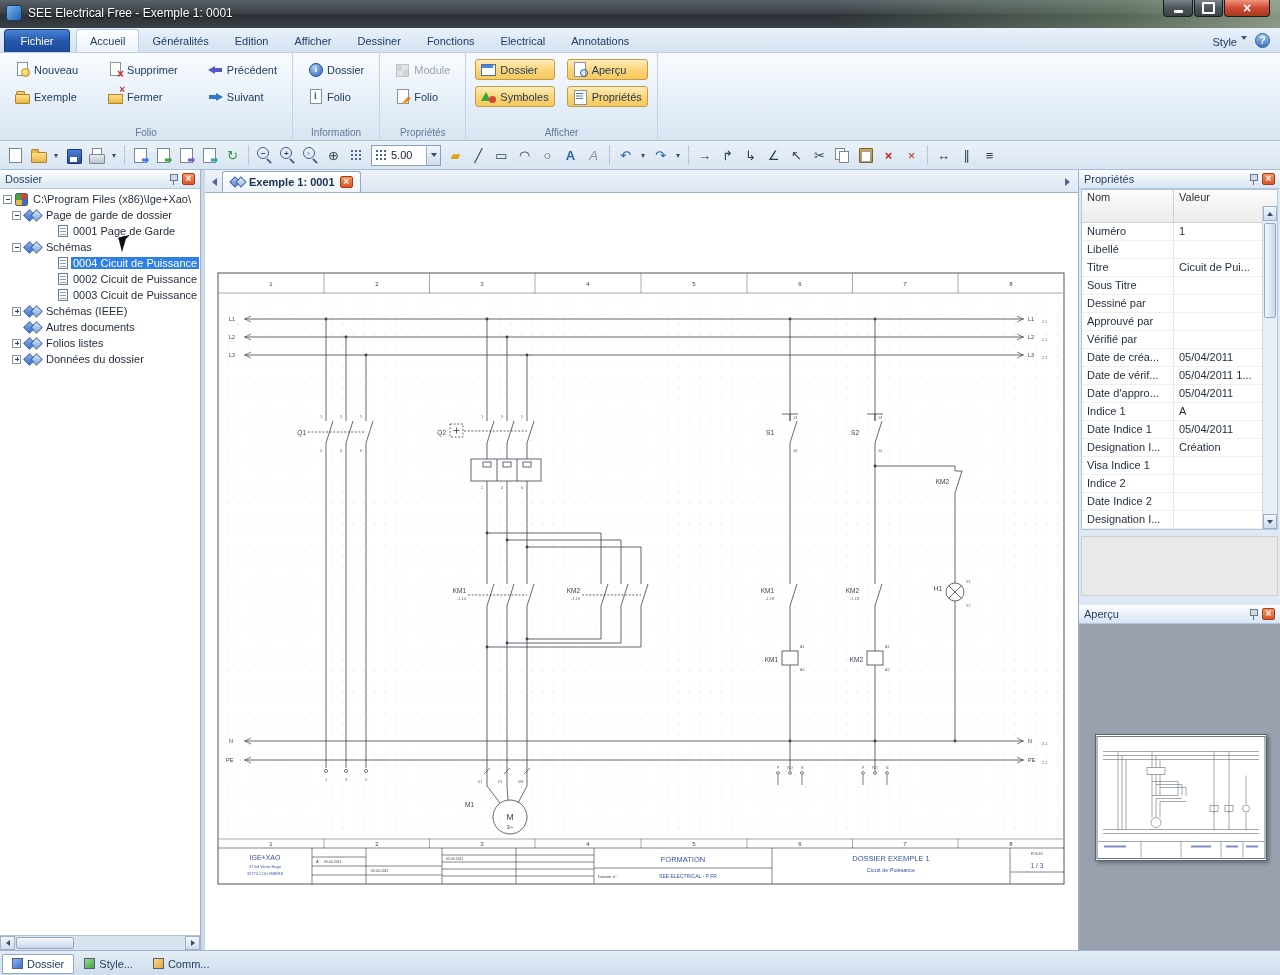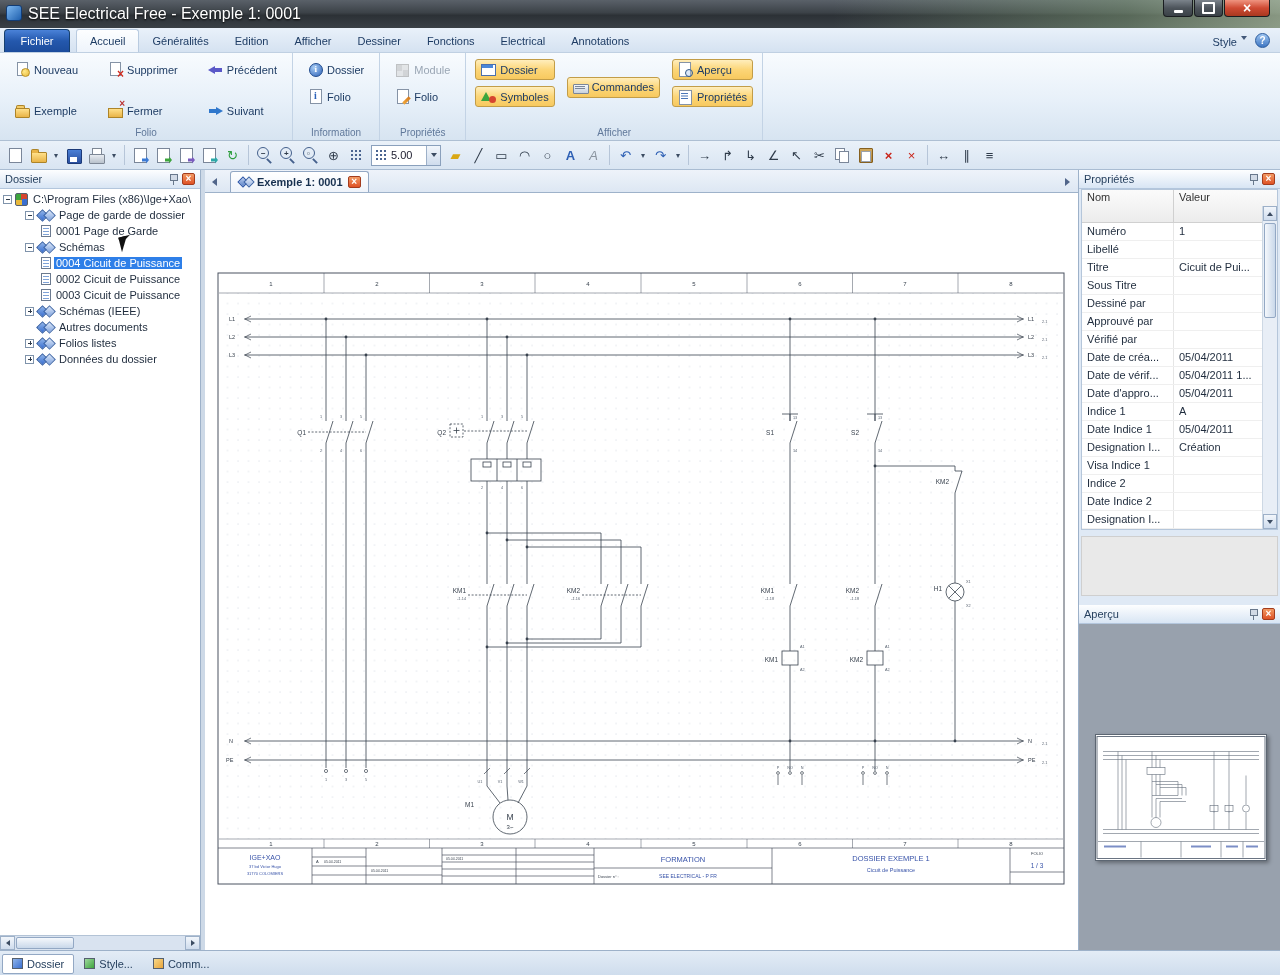--- a/index.html
+++ b/index.html
@@ -4,21 +4,21 @@
 <style>
 *{margin:0;padding:0;box-sizing:border-box}
 html,body{width:1280px;height:975px;overflow:hidden}
 body{font-family:"Liberation Sans","DejaVu Sans",sans-serif;font-size:11px;color:#1e2b3c;background:#d4dfec;position:relative}
 
 
 .titlebar{position:absolute;left:0;top:0;width:100%;height:28px;
  background:linear-gradient(90deg,rgba(0,0,0,0) 65%,rgba(140,170,130,.45) 88%,rgba(185,205,170,.65)),linear-gradient(#5a6169,#3c4248 45%,#2c3136 55%,#3a4046);
  display:flex;align-items:flex-start;padding:5px 6px;gap:6px}
 .appicon{width:16px;height:16px;background:linear-gradient(135deg,#7db8f0,#1e5fae);border:1px solid #123c74;border-radius:3px;flex:none}
-.wtitle{color:#fff;font-size:16px;text-shadow:0 1px 2px #000;line-height:17px;white-space:nowrap}
+.wtitle{color:#fff;font-size:12px;text-shadow:0 1px 2px #000;line-height:17px;white-space:nowrap}
 .capbtns{position:absolute;right:10px;top:0;display:flex}
 .cap{height:17px;border:1px solid #1a1d20;border-top:none;background:linear-gradient(#7b838b,#4d545b 50%,#3a4147);display:flex;align-items:center;justify-content:center;color:#fff;border-radius:0 0 4px 4px;margin-left:1px}
 .cap.min{width:30px}.cap.max{width:29px}
 .cap.close{width:46px;background:linear-gradient(#ef9480,#cf4a33 50%,#a83820)}
 .cap.min::before{content:"";width:9px;height:3px;background:#fff;border-radius:1px;margin-top:7px}
 .cap.max::before{content:"";width:9px;height:8px;border:2px solid #fff;border-radius:1px}
 .cap.close::before{content:"×";font-size:14px;font-weight:bold;line-height:1}
 
 
 .tabrow{position:absolute;top:28px;left:0;width:100%;height:25px;background:linear-gradient(#e9f1fa,#d5e2f1);border-bottom:1px solid #c0d0e2;display:flex;align-items:flex-end;padding:0 4px}
@@ -27,21 +27,21 @@
 .rtab.active{background:linear-gradient(#fdfeff,#eef4fb);border:1px solid #b9cbe0;border-bottom:none;border-radius:3px 3px 0 0}
 .styleb{margin-left:auto;display:flex;align-items:flex-start;gap:4px;color:#1e3c64;padding:0 4px 4px 0}
 .styleb::after{content:"";border-left:3.5px solid transparent;border-right:3.5px solid transparent;border-top:4px solid #43597a}
 .helpicon{width:15px;height:15px;border-radius:50%;background:linear-gradient(#9fc6f2,#3e76c2);border:1px solid #2a5a9c;color:#fff;font-weight:bold;font-size:10px;display:flex;align-items:center;justify-content:center;margin:0 6px 4px 4px}
 .helpicon::before{content:"?"}
 
 
 .ribbon{position:absolute;top:53px;left:0;width:100%;height:88px;background:linear-gradient(#f8fbfe,#e7f0f9 55%,#d7e4f1);border-bottom:1px solid #aebfd3;display:flex}
 .rgroup{position:relative;border-right:1px solid #c3d3e5;padding:6px 9px 15px;height:100%}
 .glabel{position:absolute;left:0;right:0;bottom:2px;text-align:center;font-size:10px;color:#60789a}
-.g-grid3{display:grid;grid-template-columns:repeat(3,auto);gap:20px 18px;align-items:center;justify-items:start}
+.g-grid3{display:grid;grid-template-columns:repeat(3,auto);gap:6px 18px;align-items:center;justify-items:start}
 .g-col{display:grid;grid-template-columns:auto;gap:6px;align-content:start}
 .g-aff{display:flex;gap:12px;height:56px}
 .gcol{display:flex;flex-direction:column;gap:6px}
 .gcol.center{justify-content:center}
 .rbtn{display:flex;align-items:center;gap:4px;padding:2px 5px;border:1px solid transparent;border-radius:3px;white-space:nowrap;color:#1e3c64}
 .rbtn.on{background:linear-gradient(#ffeebc,#fcd678 50%,#f7c95f);border-color:#c29d48}
 .rbtn.disabled{color:#9aa6b4}
 .rbtn.disabled .ric{filter:grayscale(1);opacity:.5}
 .ric{width:15px;height:15px;position:relative;flex:none;display:inline-block}
 .ric::before,.ric::after{position:absolute;content:""}
@@ -114,21 +114,21 @@
 .pin{width:11px;height:12px;position:relative;opacity:.9}
 .pin::before{content:"";position:absolute;left:2px;top:1px;width:6px;height:5px;background:#cfd8e4;border:1px solid #5a6b80}
 .pin::after{content:"";position:absolute;left:5px;top:8px;width:1px;height:4px;background:#5a6b80}
 .xbtn{width:13px;height:12px;background:linear-gradient(#f29a63,#df5226);border:1px solid #a33c1d;border-radius:2px;color:#fff;display:flex;align-items:center;justify-content:center;flex:none}
 .xbtn::before{content:"×";font-size:10px;font-weight:bold;line-height:1}
 
 
 .leftpanel{position:absolute;left:0;top:0;width:201px;height:100%;background:#dfe9f5;border-right:1px solid #9db1c9}
 .tree{position:absolute;left:0;top:19px;right:0;bottom:15px;background:#fff;overflow:hidden;padding-top:2px}
 .trow{height:16px;display:flex;align-items:center;gap:3px;white-space:nowrap;padding-left:3px}
-.lv1{padding-left:25px}.lv2{padding-left:29px}
+.lv1{padding-left:12px}.lv2{padding-left:46px}
 .exp{width:9px;height:9px;border:1px solid #7f93ab;background:#fff;position:relative;flex:none}
 .exp::before{content:"";position:absolute;left:1.5px;right:1.5px;top:3.5px;height:1px;background:#2f3b4a}
 .exp.plus::after{content:"";position:absolute;top:1.5px;bottom:1.5px;left:3.5px;width:1px;background:#2f3b4a}
 .spc{width:9px;flex:none}
 .ico-fold{width:17px;height:12px;position:relative;flex:none}
 .ico-fold::before,.ico-fold::after{content:"";position:absolute;width:7px;height:7px;top:2px;transform:rotate(45deg)}
 .ico-fold::before{left:1px;background:linear-gradient(135deg,#8fb4ea,#3a6fd0);border:1px solid #27549e}
 .ico-fold::after{left:8px;background:linear-gradient(135deg,#dbe7f8,#7fa3df);border:1px solid #4168a8}
 .ico-doc{width:10px;height:12px;background:#fff;border:1px solid #6b7a8f;position:relative;flex:none}
 .ico-doc::before{content:"";position:absolute;left:1px;right:1px;top:2px;height:7px;background:repeating-linear-gradient(to bottom,#7fa3d8 0 1px,transparent 1px 3px)}
@@ -144,21 +144,21 @@
 .sthumb{position:absolute;top:1px;height:12px;background:linear-gradient(#f5f8fc,#c9d8ea);border:1px solid #93a8c4;border-radius:2px}
 
 
 .splitter{position:absolute;left:201px;top:0;width:4px;height:100%;background:#cdd9e7}
 .canvas{position:absolute;left:205px;top:0;width:873px;height:100%}
 .ctabbar{position:absolute;left:0;top:0;right:0;height:23px;background:linear-gradient(#eef3fa,#dde7f3);border-bottom:1px solid #9eb2ca;display:flex;align-items:flex-end;padding:0 2px}
 .cnav{width:15px;height:19px;display:flex;align-items:center;justify-content:center;margin-bottom:1px}
 .cnav.left::before{content:"";border-top:4px solid transparent;border-bottom:4px solid transparent;border-right:5px solid #51658a}
 .cnav.right{position:absolute;right:3px}
 .cnav.right::before{content:"";border-top:4px solid transparent;border-bottom:4px solid transparent;border-left:5px solid #51658a}
-.ctab{height:21px;display:flex;align-items:center;gap:5px;background:linear-gradient(#ffffff,#eef3fa);border:1px solid #93a8c4;border-bottom:none;border-radius:3px 3px 0 0;padding:0 7px;margin-left:8px;font-weight:bold;color:#17304f}
+.ctab{height:21px;display:flex;align-items:center;gap:5px;background:linear-gradient(#ffffff,#eef3fa);border:1px solid #93a8c4;border-bottom:none;border-radius:3px 3px 0 0;padding:0 7px;margin-left:0;font-weight:bold;color:#17304f}
 .ctabicon{width:14px;height:11px;position:relative}
 .ctabicon::before{content:"";position:absolute;width:6px;height:6px;top:1px;left:1px;transform:rotate(45deg);background:linear-gradient(135deg,#b9cdef,#5b83c9);border:1px solid #2c55a8}
 .ctabicon::after{content:"";position:absolute;width:6px;height:6px;top:1px;left:7px;transform:rotate(45deg);background:linear-gradient(135deg,#e3ecfa,#9ab5e2);border:1px solid #4168a8}
 .cbody{position:absolute;left:0;top:23px;right:0;bottom:0;background:#fff;overflow:hidden}
 .sheet{position:absolute;left:11px;top:78px;width:850px;height:615px}
 
 
 .rightcol{position:absolute;left:1078px;top:0;width:202px;height:100%;background:#dfe9f5;border-left:1px solid #9db1c9}
 .propwrap{position:absolute;left:2px;right:2px;top:19px;height:341px;background:#fff;border:1px solid #b5c6da}
 .pcolh{display:flex;height:33px;background:linear-gradient(#fbfbfb,#ececec);border-bottom:1px solid #d0d0d0;color:#333}
@@ -278,26 +278,20 @@
   <div class="rgroup">
     <div class="g-aff">
       <div class="gcol">
         <div class="rbtn on">
             <span class="ric ric-adossier"></span>
             <span>Dossier</span>
           </div>
         <div class="rbtn on">
             <span class="ric ric-symb"></span>
             <span>Symboles</span>
-          </div>
-      </div>
-      <div class="gcol center">
-        <div class="rbtn on">
-            <span class="ric ric-cmd"></span>
-            <span>Commandes</span>
           </div>
       </div>
       <div class="gcol">
         <div class="rbtn on">
             <span class="ric ric-apercu"></span>
             <span>Aperçu</span>
           </div>
         <div class="rbtn on">
             <span class="ric ric-props"></span>
             <span>Propriétés</span>

